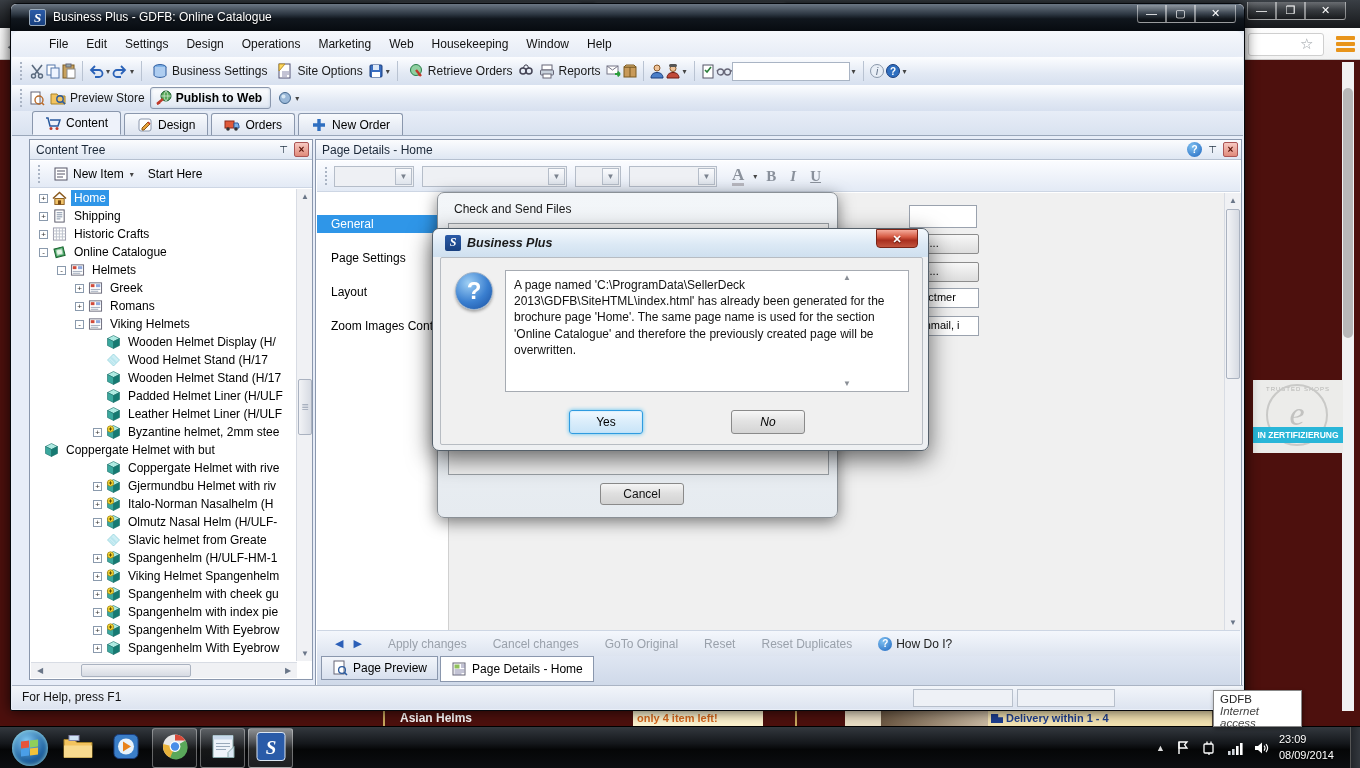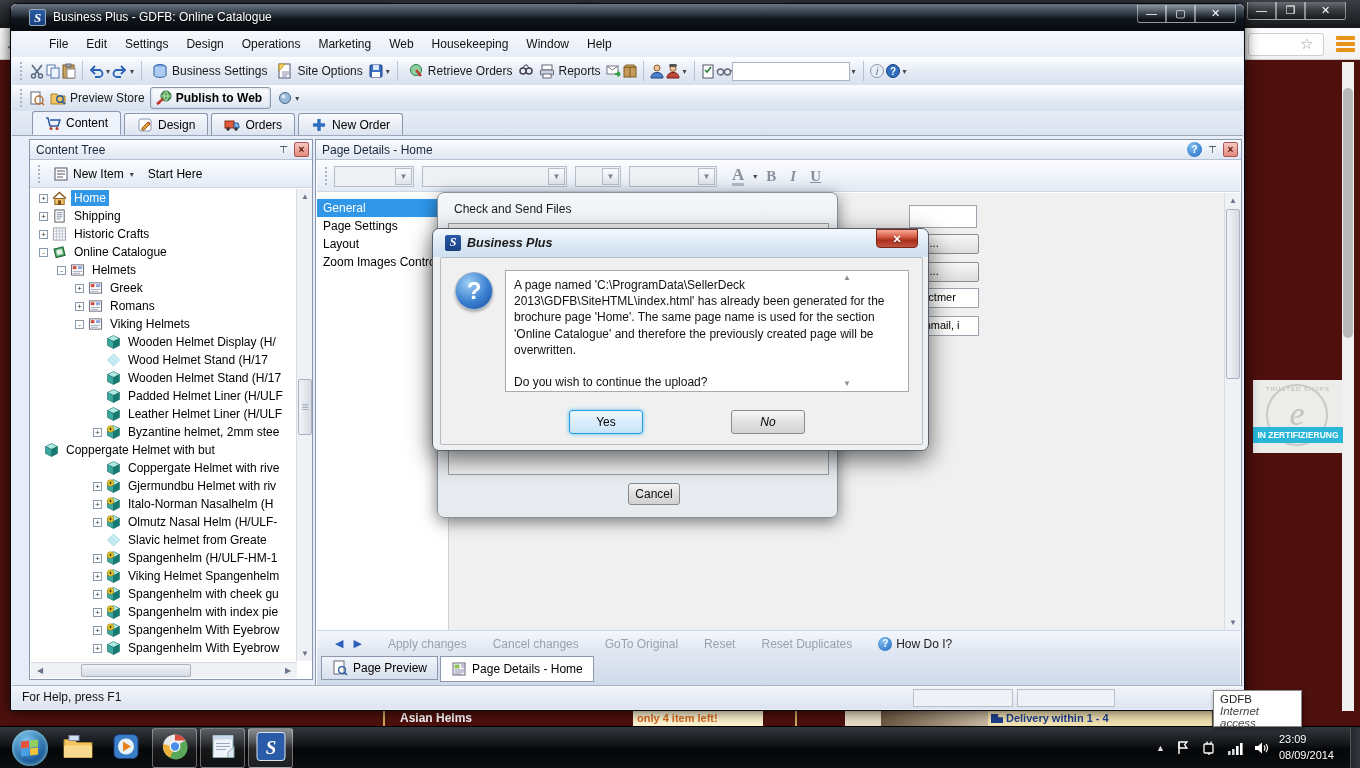--- a/index.html
+++ b/index.html
@@ -100,21 +100,21 @@
   .hthumb { position:absolute; left:50px; top:1px; width:110px; height:13px; background:linear-gradient(#f2f3f6,#d7dbe3); border:1px solid #aab2c0; border-radius:2px; }
 
   
   .pdetails { position:absolute; left:303px; top:3px; width:927px; height:547px; background:#fff; border:1px solid #8a97ad; }
   .fmtbar { position:absolute; left:1px; top:21px; width:calc(100% - 2px); height:31px; background:linear-gradient(#fbfcff,#e3eaf5); border-bottom:1px solid #cdd6e4; display:flex; align-items:center; }
   .fcombo { height:21px; background:#eef0f4; border:1px solid #b5bdc9; margin-right:8px; position:relative; }
   .fcombo .da { position:absolute; right:1px; top:1px; width:17px; height:17px; background:linear-gradient(#fafbfd,#dfe4ec); border:1px solid #b5bdc9; color:#7a828e; font-size:8px; text-align:center; line-height:16px; }
   .fmtglyph { color:#8a919c; font-weight:bold; margin:0 7px; font-family:"Liberation Serif", serif; font-size:15px; }
   .pdbody { position:absolute; left:1px; top:53px; width:calc(100% - 18px); height:437px; background:#f0f0f0; }
   .pdmenu { position:absolute; left:0; top:0; width:132px; height:437px; background:#fff; border-right:1px solid #d0d0d0; padding-top:6px; }
-  .pdmenu .pmi { padding:2px 6px; white-space:nowrap; }
+  .pdmenu .pmi { padding:2px 14px; white-space:nowrap;margin-top:16px; }
   .pdmenu .pmi.sel { background:#2f96e8; color:#fff; }
   .pfield { position:absolute; background:#fff; border:1px solid #9aa2ae; font-size:11px; overflow:hidden; white-space:nowrap; padding:2px 3px; }
   .pbtn-frag { position:absolute; background:linear-gradient(#f8f8f8,#dddddd); border:1px solid #8c8c8c; border-radius:2px; font-size:11px; text-align:left; padding:2px 3px; overflow:hidden; white-space:nowrap; }
   .pdscroll { position:absolute; right:0; top:53px; width:17px; height:437px; background:#f0f1f4; border-left:1px solid #d8dce4; }
   .pdthumb { position:absolute; left:1px; top:16px; width:14px; height:170px; background:linear-gradient(90deg,#f2f3f6,#d7dbe3); border:1px solid #aab2c0; border-radius:2px; }
   .cmdbar { position:absolute; left:1px; top:490px; width:calc(100% - 2px); height:26px; background:linear-gradient(#f4f7fc,#dde4f0); display:flex; align-items:center; gap:26px; padding-left:18px; border-top:1px solid #cdd6e4; }
   .cmdbar .nav { color:#2b5fb8; font-size:11px; }
   .cmdbar .cmd { color:#9aa1ab; }
   .cmdbar .howdo { display:flex; align-items:center; gap:4px; color:#222; }
   .qball { width:14px; height:14px; border-radius:50%; background:radial-gradient(circle at 35% 30%,#7fc0f0,#1e66c0); color:#fff; font-size:10px; font-weight:bold; text-align:center; line-height:14px; }
@@ -125,21 +125,21 @@
   .statusbar { position:absolute; left:1px; top:681px; width:calc(100% - 2px); height:24px; background:linear-gradient(#f2f5fa,#dde4f0); border-top:1px solid #aab4c4; padding:4px 0 0 10px; color:#111; }
   .spane { position:absolute; top:3px; height:18px; border:1px solid #b8c0cc; background:#eef1f6; }
 
   
   .dlgshadow { box-shadow:0 6px 22px rgba(0,0,0,.55); }
   .checkdlg { left:437px; top:192px; width:401px; height:326px; border-radius:7px;
     background:linear-gradient(#f3f6f9,#e6ebf0); border:1px solid #8a9096;
     box-shadow:0 4px 16px rgba(0,0,0,.5); }
   .checkdlg .ctitle { position:absolute; left:16px; top:9px; color:#1a1a1a; }
   .checkdlg .cinner { position:absolute; left:10px; top:30px; width:381px; height:252px; background:#f2f2f2; border:1px solid #9aa0a6; }
-  .dlgbtn { position:absolute; width:52px; height:22px; background:linear-gradient(#f7f7f7,#e0e0e0 45%,#d2d2d2); border:1px solid #8a8a8a; border-radius:3px; text-align:center; line-height:20px; font-size:12px; color:#111;margin-left:28px; }
+  .dlgbtn { position:absolute; width:84px; height:22px; background:linear-gradient(#f7f7f7,#e0e0e0 45%,#d2d2d2); border:1px solid #8a8a8a; border-radius:3px; text-align:center; line-height:20px; font-size:12px; color:#111; }
 
   .msgdlg { left:432px; top:228px; width:497px; height:223px; border-radius:7px;
     background:linear-gradient(#e9f1f9,#d3e0ee 28px,#eef0f2 28px);
     border:1px solid #55606a; box-shadow:0 8px 24px rgba(0,0,0,.6); }
   .msgdlg .mtitlebar { position:absolute; left:0; top:0; width:100%; height:28px; border-radius:7px 7px 0 0;
     background:linear-gradient(#f4f9fd,#dce9f5 55%,#cfe0ef); }
   .msgdlg .mlogo { position:absolute; left:12px; top:6px; width:16px; height:16px; background:linear-gradient(#2a5ba8,#18407f); border-radius:2px; color:#fff; font-weight:bold; font-style:italic; font-family:"Liberation Serif", serif; text-align:center; line-height:15px; font-size:12px; }
   .msgdlg .mtitle { position:absolute; left:34px; top:7px; font-weight:bold; font-style:italic; color:#1a1a1a; font-size:12.5px; }
   .msgdlg .mclose { position:absolute; right:10px; top:0px; width:42px; height:19px; border-radius:0 0 4px 4px;
     background:linear-gradient(#f2a091,#d65b44 40%,#b43а28 70%,#c2543e); background:linear-gradient(#f2a091,#d65b44 40%,#b4342 8 70%,#c2543e);
@@ -930,21 +930,20 @@
   <div class="abs msgdlg dlgshadow">
     <div class="mtitlebar"></div>
     <div class="mlogo">S</div>
     <div class="mtitle">Business Plus</div>
     <div class="mclose">✕</div>
     <div class="mbody">
       <div class="qicon">?</div>
       <div class="msgtext">
         <div>A page named 'C:\ProgramData\SellerDeck 2013\GDFB\SiteHTML\index.html' has already been generated for the brochure page 'Home'. The same page name is used for the section 'Online Catalogue' and therefore the previously created page will be overwritten.</div>
         <div style="height:16px"></div>
-        <div>Do you wish to continue the upload?</div>
       </div>
       <div class="msgscroll">
         <span class="a" style="top:0">▲</span>
         <span class="a" style="bottom:0">▼</span>
       </div>
       <div class="ybtn">Yes</div>
       <div class="nbtn">No</div>
     </div>
   </div>
 

